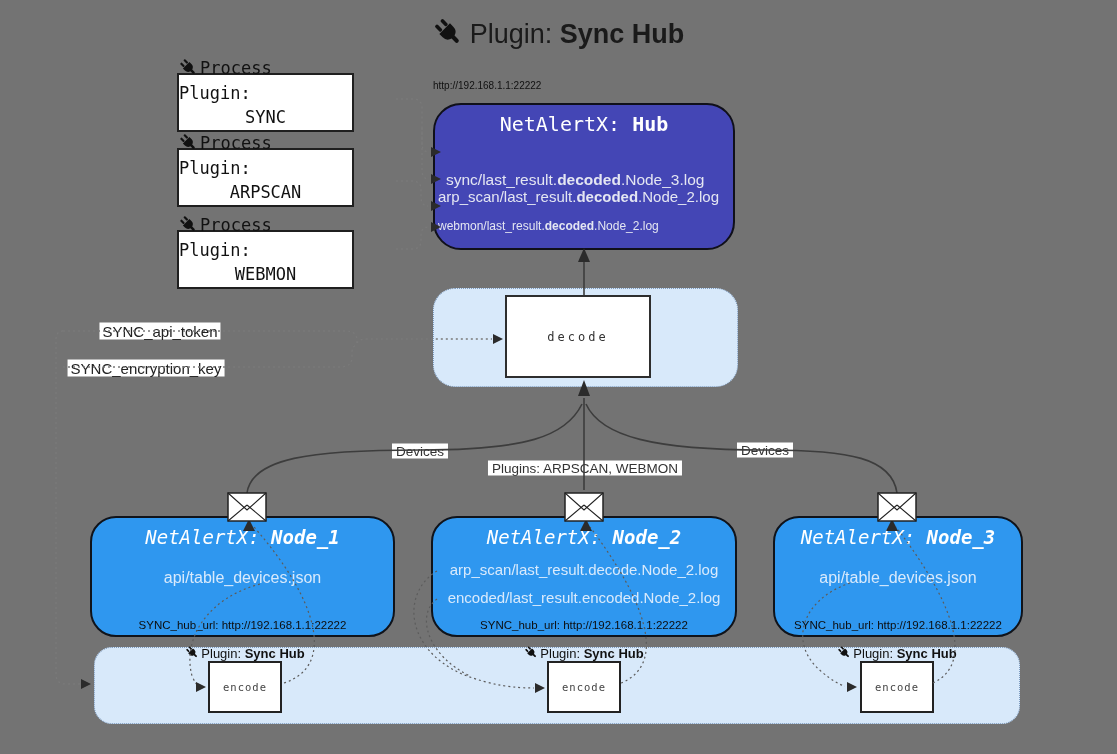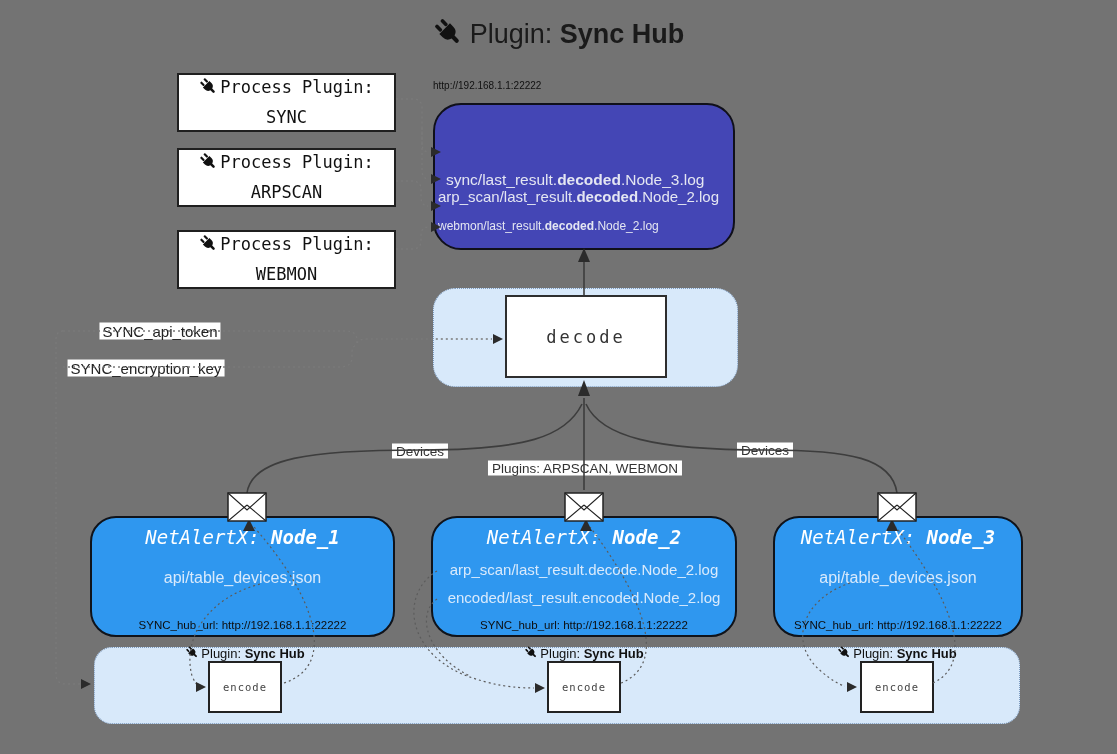--- a/index.html
+++ b/index.html
@@ -11,23 +11,23 @@
   .abs { position:absolute; }
   .mono { font-family:"DejaVu Sans Mono", monospace; }
 
   
   .diagram-title { left:0; top:17px; width:1117px; text-align:center; font-size:27px; color:#1a1a1a; }
   .diagram-title .plug { width:31px; height:31px; vertical-align:-5px; margin-right:6px; }
   .bold { font-weight:bold; }
 
   
   .proc-box {
-    left:177px; width:219px; height:59px; background:#ffffff;
+    left:177px; width:177px; height:59px; background:#ffffff;
     border:2px solid #1f1f1f; box-sizing:border-box;
-    display:flex; flex-direction:column; align-items:center; justify-content:space-between;
+    display:flex; flex-direction:column; align-items:center; justify-content:flex-end;
     font-size:17px; line-height:1.45; color:#111;
   }
   .proc-box .plug { width:19px; height:19px; vertical-align:-3px; margin-right:2px; }
   #proc-1 { top:73px; } #proc-2 { top:148px; } #proc-3 { top:230px; }
 
   
   .hub {
     left:433px; top:103px; width:302px; height:147px;
     background:var(--hub-fill,#4446b5); border:2px solid #10101a; border-radius:28px; box-sizing:border-box;
   }
@@ -39,24 +39,24 @@
   #hub-log-3 { left:438px; top:188px; font-size:15px; }
   #hub-log-4 { left:438px; top:219px; font-size:12px; }
 
   
   .decode-wrap {
     left:433px; top:288px; width:305px; height:99px;
     background:var(--container-fill,#d8e9fa); border:1.5px dotted var(--container-border,#7d9bbf);
     border-radius:22px; box-sizing:border-box;
   }
   .decode-box {
-    left:505px; top:295px; width:162px; height:83px; background:#ffffff;
+    left:505px; top:295px; width:146px; height:83px; background:#ffffff;
     border:2px solid #2e2e2e; box-sizing:border-box;
     display:flex; align-items:center; justify-content:center;
-    font-size:17px; letter-spacing:3px; color:#333;
+    font-size:12px; letter-spacing:3px; color:#333;
   }
 
   
   .secret-label { background:#ffffff; font-size:15px; color:#222; padding:0 3px; white-space:nowrap; transform:translate(-50%,-50%); }
   #secret-token { left:160px; top:331px; }
   #secret-key  { left:146px; top:368px; }
 
   
   .edge-label { background:#ffffff; font-size:13.5px; color:#333; padding:0 4px; white-space:nowrap; transform:translate(-50%,-50%); }
   #lbl-devices-left  { left:420px; top:451px; }
@@ -146,20 +146,23 @@
   </div>
   <div class="abs proc-box mono" id="proc-3">
     <div><svg class="plug" viewBox="0 0 24 24">
           <use href="#plug-shape" fill="#111"></use>
         </svg><span>Process Plugin:</span></div>
     <div>WEBMON</div>
   </div>
 
   <div class="abs hub-url">http://192.168.1.1:22222</div>
   <div class="abs hub"></div>
+  <div class="abs hub-title mono">
+    <span>NetAlertX:</span>&nbsp;<span class="bold">Hub</span>
+  </div>
   <div class="abs hub-log" id="hub-log-2"><span>sync/last_result.</span><span class="bold">decoded</span><span>.Node_3.log</span></div>
   <div class="abs hub-log" id="hub-log-3"><span>arp_scan/last_result.</span><span class="bold">decoded</span><span>.Node_2.log</span></div>
   <div class="abs hub-log" id="hub-log-4"><span>webmon/last_result.</span><span class="bold">decoded</span><span>.Node_2.log</span></div>
 
   <div class="abs decode-wrap"></div>
   <div class="abs decode-box mono">decode</div>
 
   <div class="abs secret-label" id="secret-token">SYNC_api_token</div>
   <div class="abs secret-label" id="secret-key">SYNC_encryption_key</div>
 

